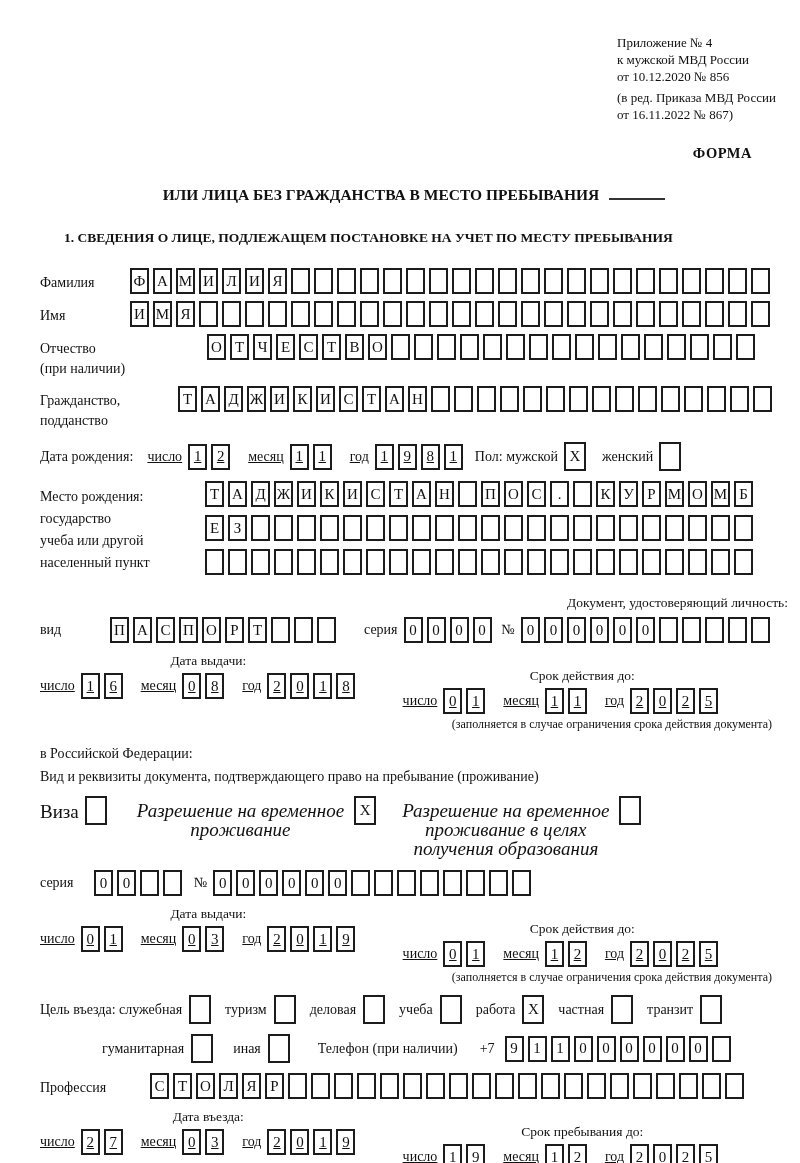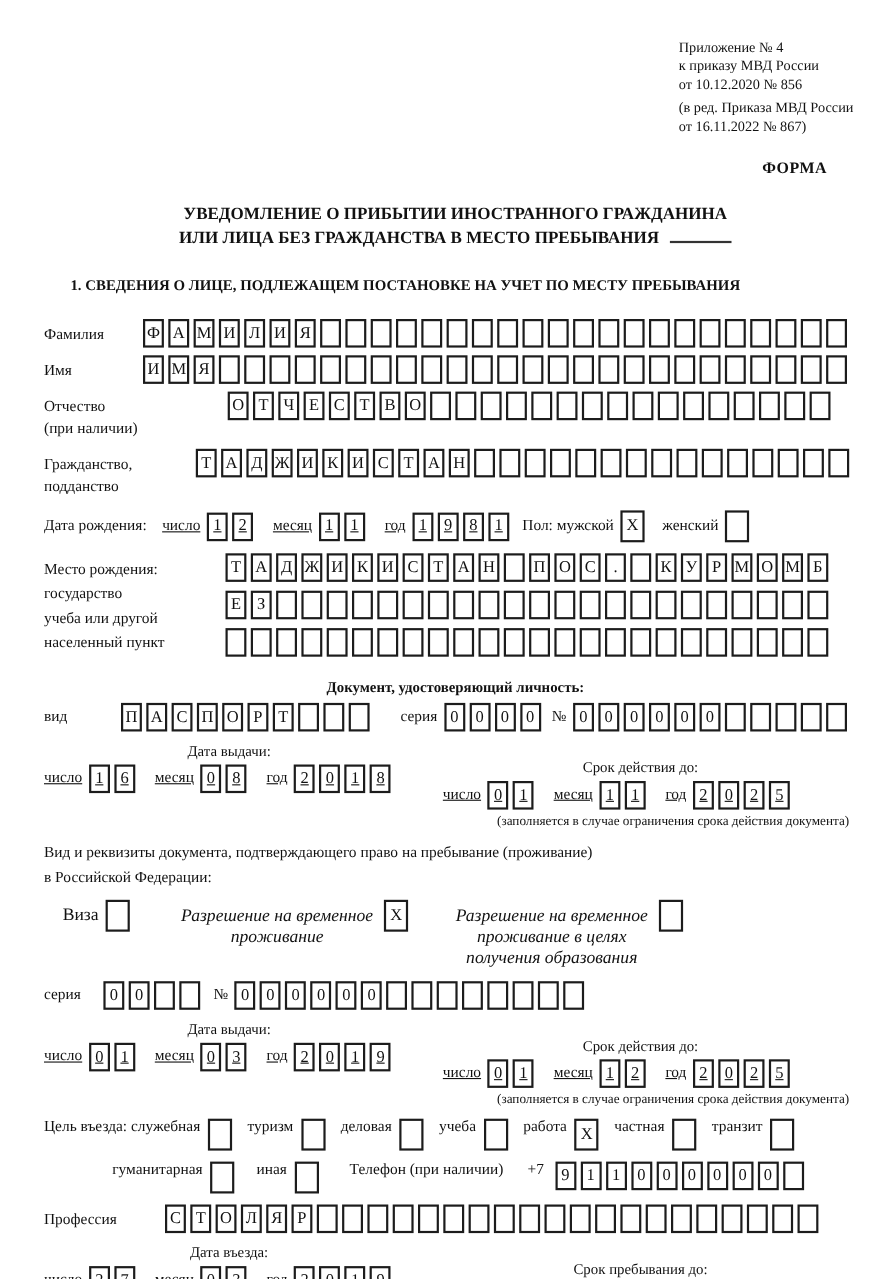--- a/index.html
+++ b/index.html
@@ -26,53 +26,52 @@
     width:19px; height:26px; border:2px solid #1c1c1c; margin-right:4px;
     display:inline-flex; align-items:center; justify-content:center;
     font-size:15px; flex:0 0 auto; background:#fff;
   }
   .cb .cell { width:22px; height:29px; }
   .stack > .cells { margin-bottom:8px; }
   .dgroup { display:flex; align-items:center; margin-right:14px;text-decoration:underline; }
   .dlabel { margin-right:6px; }
   .mr6 { margin-right:6px; } .ml12 { margin-left:12px; } .ml24 { margin-left:24px; }
 
-  .center-head { text-align:center; font-weight:bold; font-size:13.5px; margin-top:12px; }
+  .center-head { text-align:right; font-weight:normal; font-size:13.5px; margin-top:12px; }
   .dateblock { margin-top:10px; }
   .twocol { display:flex; }
   .tc-left { width:45%; } .tc-right { width:55%;margin-top:15px; }
   .colhead { text-align:center; font-size:13.5px; margin-bottom:4px; }
   .dateline { display:flex; align-items:center; }
   .indent { padding-left:26px; }
   .note { font-size:12px; text-align:right; padding-right:16px; margin-top:3px; }
 
   .intro { font-size:14px; line-height:23px; margin-top:10px; }
   .permits-row { display:flex; align-items:flex-start; margin-top:8px; }
   .permit-item { display:flex; align-items:flex-start; }
-  .plabel { font-size:16px; padding-top:5px;margin-left:17px; }
+  .plabel { font-size:19px; padding-top:5px; }
   .plabel.multi span { display:block; text-align:center; line-height:19px;font-style:italic; }
-  .goal-line { display:flex; align-items:flex-start; margin-top:10px; }
+  .goal-line { display:flex; align-items:center; margin-top:10px; }
   .goal-line .opt-label { margin-right:7px; }
   .goal-line .cells { margin-right:10px; }
 </style>
 </head>
 <body>
 
 <div class="appendix">
   <div>Приложение № 4</div>
-  <div>к приказу МВД России</div>
+  <div>к мужской МВД России</div>
   <div>от 10.12.2020 № 856</div>
   <div class="gap"></div>
   <div>(в ред. Приказа МВД России</div>
   <div>от 16.11.2022 № 867)</div>
 </div>
 <div class="form-word">ФОРМА</div>
 
 <div class="title">
-  <div>УВЕДОМЛЕНИЕ О ПРИБЫТИИ ИНОСТРАННОГО ГРАЖДАНИНА</div>
   <div>
     <span>ИЛИ ЛИЦА БЕЗ ГРАЖДАНСТВА В МЕСТО ПРЕБЫВАНИЯ</span><span class="blank-line"></span>
   </div>
 </div>
 
 <div class="sec-head">1. СВЕДЕНИЯ О ЛИЦЕ, ПОДЛЕЖАЩЕМ ПОСТАНОВКЕ НА УЧЕТ ПО МЕСТУ ПРЕБЫВАНИЯ</div>
 
 <div class="row" style="margin-top:22px;">
   <span class="lbl w90">Фамилия</span>
   <span class="cells">
@@ -427,22 +426,22 @@
               <span class="cell">5</span>
             </span>
           </span>
       </div>
     </div>
   </div>
   <div class="note">(заполняется в случае ограничения срока действия документа)</div>
 </div>
 
 <div class="intro">
+  <div>в Российской Федерации:</div>
   <div>Вид и реквизиты документа, подтверждающего право на пребывание (проживание)</div>
-  <div>в Российской Федерации:</div>
 </div>
 
 <div class="permits-row">
   <span class="permit-item">
     <span class="plabel mr6">Виза</span>
     <span class="cells cb">
         <span class="cell"></span>
       </span>
   </span>
   <span class="permit-item" style="margin-left:26px;">

